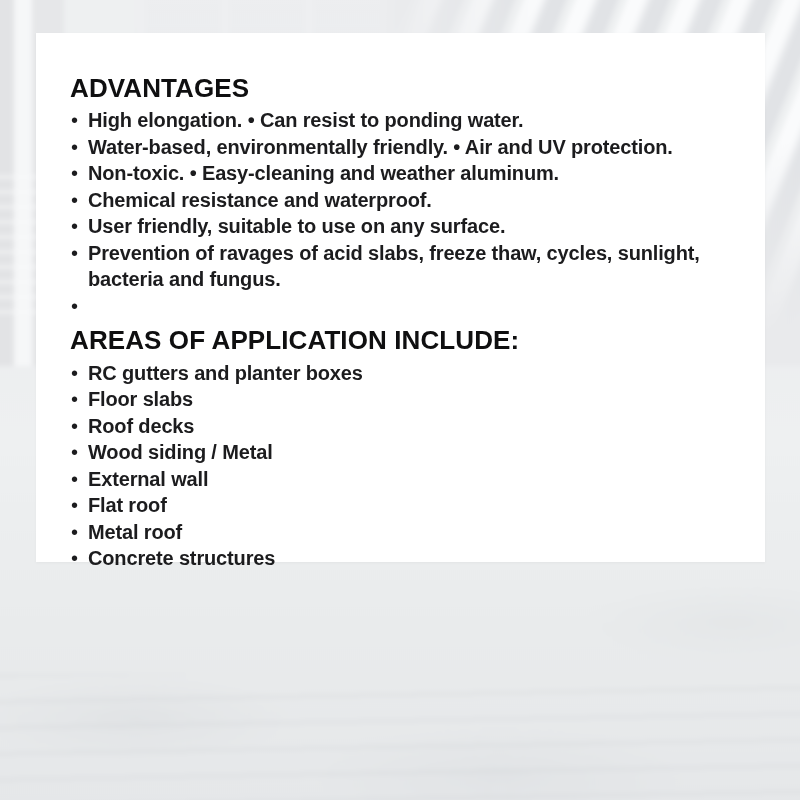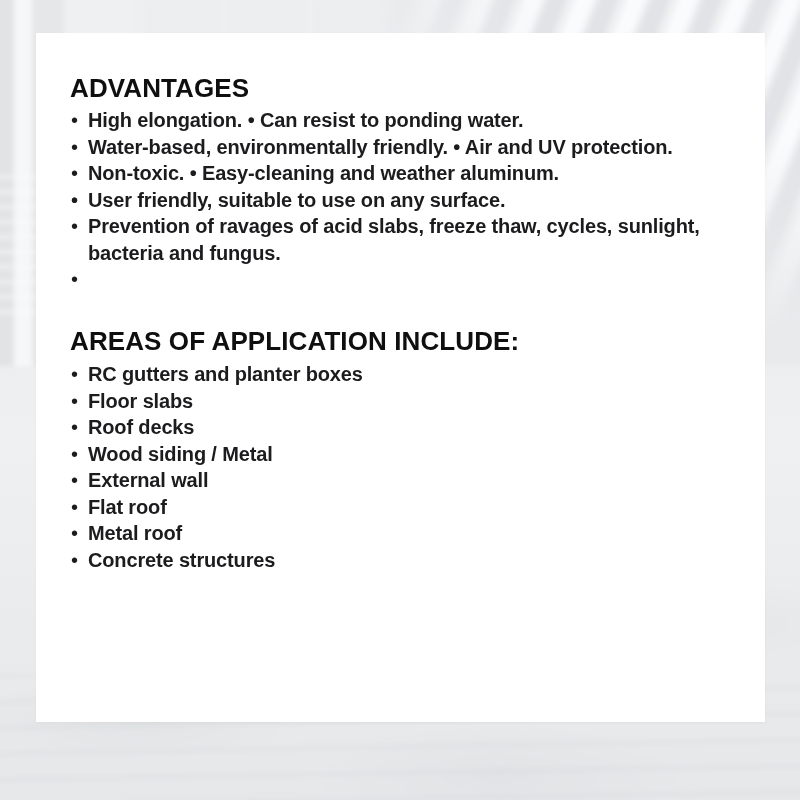--- a/index.html
+++ b/index.html
@@ -35,34 +35,34 @@
   .bg-floor-streaks { position:absolute; left:0; right:0; bottom:0; height:140px; opacity:.8;
     background:repeating-linear-gradient(179deg, rgba(197,200,204,.22) 0 4px, rgba(0,0,0,0) 4px 26px);
   }
   .bg-floor-mottle { position:absolute; left:0; right:0; bottom:0; height:480px; opacity:.5;
     background:
       radial-gradient(220px 60px at 18% 80%, rgba(205,208,212,.45), rgba(0,0,0,0) 70%),
       radial-gradient(260px 70px at 62% 92%, rgba(206,209,213,.4), rgba(0,0,0,0) 70%),
       radial-gradient(200px 55px at 90% 60%, rgba(210,213,216,.4), rgba(0,0,0,0) 70%);
   }
   
-  .card { position:absolute; left:36px; top:33px; width:729px; height:689px;
+  .card { position:absolute; left:36px; top:33px; width:729px; height:529px;
     background:#ffffff; box-shadow:0 1px 3px rgba(0,0,0,.04);
     box-sizing:border-box; padding:40px 12px 0 34px;
   }
   h1.sec-heading { margin:0; font-size:26px; line-height:30px; font-weight:bold;
     color:#0f0f10; letter-spacing:.1px;
   }
   ul.bullet-list { list-style:none; margin:4px 0 0 0; padding:0; }
   ul.bullet-list li { position:relative; padding-left:18px;
     font-size:20px; line-height:26.5px; letter-spacing:-.15px; color:#1c1c1e;
   }
   ul.bullet-list .item-text { white-space:pre-line;font-weight:bold; }
   ul.bullet-list .bullet { position:absolute; left:1px; top:0; }
-  .sec2 { margin-top:60px; }
+  .sec2 { margin-top:32px; }
   .sec2 ul.bullet-list { margin-top:5px; }
 </style>
 </head>
 <body>
 
 <div class="bg">
   <div class="bg-base"></div>
   <div class="bg-top-seams"></div>
   <div class="bg-left-panels"></div>
   <div class="bg-left-lines"></div>
@@ -72,21 +72,21 @@
   <div class="bg-floor-streaks"></div>
 </div>
 
 <div class="card">
   <section class="sec sec1">
     <h1 class="sec-heading">ADVANTAGES</h1>
     <ul class="bullet-list">
         <li><span class="bullet">•</span><span class="item-text">High elongation. • Can resist to ponding water.</span></li>
         <li><span class="bullet">•</span><span class="item-text">Water-based, environmentally friendly. • Air and UV protection.</span></li>
         <li><span class="bullet">•</span><span class="item-text">Non-toxic. • Easy-cleaning and weather aluminum.</span></li>
-        <li><span class="bullet">•</span></li>
+        <li><span class="bullet">•</span><span class="item-text">Chemical resistance and waterproof.</span></li>
         <li><span class="bullet">•</span><span class="item-text">User friendly, suitable to use on any surface.</span></li>
         <li><span class="bullet">•</span><span class="item-text">Prevention of ravages of acid slabs, freeze thaw, cycles, sunlight,
 bacteria and fungus.</span></li>
         <li><span class="bullet">•</span></li>
       </ul>
   </section>
 
   <section class="sec sec2">
     <h1 class="sec-heading">AREAS OF APPLICATION INCLUDE:</h1>
     <ul class="bullet-list">

